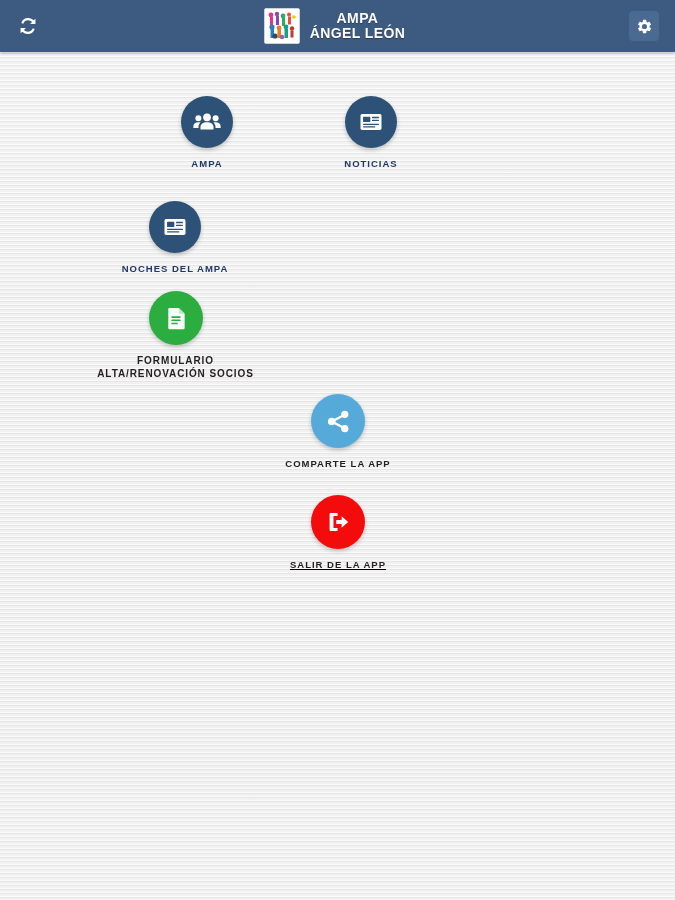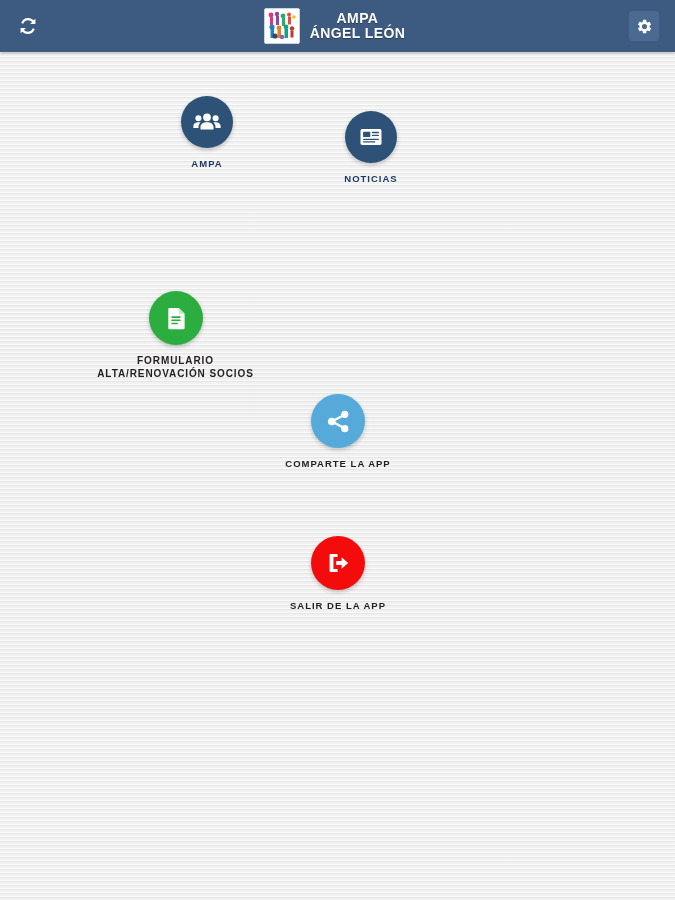--- a/index.html
+++ b/index.html
@@ -234,35 +234,48 @@
         <path fill="#ffffff" d="M12 12.2c-3 0-5.2 1.6-5.2 3.6v2.1h10.4v-2.1c0-2-2.2-3.6-5.2-3.6z"></path>
         <circle cx="5.1" cy="8.9" r="2.4" fill="#ffffff"></circle>
         <path fill="#ffffff" d="M5.1 12.2c-2.3 0-4 1.3-4 2.9v1.7h4.1v-1c0-1.3.6-2.5 1.6-3.4a6.6 6.6 0 0 0-1.7-.2z"></path>
         <circle cx="18.9" cy="8.9" r="2.4" fill="#ffffff"></circle>
         <path fill="#ffffff" d="M18.9 12.2c-.6 0-1.2.07-1.7.2 1 .9 1.6 2.1 1.6 3.4v1h4.1v-1.7c0-1.6-1.7-2.9-4-2.9z"></path>
       </svg>
     </div>
     <div class="tile-label">AMPA</div>
   </div>
 
-  <div class="tile" style="left:286px; top:59px;">
+  <div class="tile" style="left:286px; top:44px;">
     <div class="circle" style="background:#2e5277;">
       <svg width="28" height="28" viewBox="0 0 24 24">
         <rect x="3" y="5.2" width="18" height="13.6" rx="1.4" fill="#ffffff"></rect>
         <rect x="5.2" y="7.6" width="6.2" height="4.4" rx="0.5" fill="#2e5277"></rect>
         <rect x="12.8" y="7.6" width="6" height="1.2" rx="0.5" fill="#2e5277"></rect>
         <rect x="12.8" y="10.0" width="6" height="1.2" rx="0.5" fill="#2e5277"></rect>
         <rect x="5.2" y="13.4" width="13.6" height="1.2" rx="0.5" fill="#2e5277"></rect>
         <rect x="5.2" y="15.6" width="10.5" height="1.2" rx="0.5" fill="#2e5277"></rect>
       </svg>
     </div>
     <div class="tile-label">NOTICIAS</div>
   </div>
 
 
+  <div class="tile" style="left:90px; top:149px; width:170px;">
+    <div class="circle" style="background:#2e5277;">
+      <svg width="28" height="28" viewBox="0 0 24 24">
+        <rect x="3" y="5.2" width="18" height="13.6" rx="1.4" fill="#ffffff"></rect>
+        <rect x="5.2" y="7.6" width="6.2" height="4.4" rx="0.5" fill="#2e5277"></rect>
+        <rect x="12.8" y="7.6" width="6" height="1.2" rx="0.5" fill="#2e5277"></rect>
+        <rect x="12.8" y="10.0" width="6" height="1.2" rx="0.5" fill="#2e5277"></rect>
+        <rect x="5.2" y="13.4" width="13.6" height="1.2" rx="0.5" fill="#2e5277"></rect>
+        <rect x="5.2" y="15.6" width="10.5" height="1.2" rx="0.5" fill="#2e5277"></rect>
+      </svg>
+    </div>
+    <div class="tile-label">NOCHES DEL AMPA</div>
+  </div>
 
 
   <div class="tile" style="left:88px; top:239px; width:175px;">
     <div class="circle big" style="background:#2bad3f;">
       <svg width="28" height="28" viewBox="0 0 24 24">
         <path fill="#ffffff" d="M6.4 3.4h8.0l5.0 5.0v12.2a1 1 0 0 1-1 1H6.4a1 1 0 0 1-1-1V4.4a1 1 0 0 1 1-1z"></path>
         <path fill="#bfe8c6" d="M14.4 3.4l5.0 5.0h-5.0z"></path>
         <rect x="8.0" y="10.6" width="8.0" height="1.35" rx="0.5" fill="#2bad3f"></rect>
         <rect x="8.0" y="13.3" width="8.0" height="1.35" rx="0.5" fill="#2bad3f"></rect>
         <rect x="8.0" y="16.0" width="5.6" height="1.35" rx="0.5" fill="#2bad3f"></rect>
@@ -278,21 +291,21 @@
         <path fill="#ffffff" d="M7.2 10.2l9.4-4.9.95 1.85-9.4 4.9z"></path>
         <path fill="#ffffff" d="M8.15 12.0l9.4 4.9-.95 1.85-9.4-4.9z"></path>
         <circle cx="17.6" cy="5.6" r="3.2" fill="#ffffff"></circle>
         <circle cx="6.0" cy="12.0" r="3.4" fill="#ffffff"></circle>
         <circle cx="17.6" cy="18.4" r="3.2" fill="#ffffff"></circle>
       </svg>
     </div>
     <div class="tile-label plain">COMPARTE LA APP</div>
   </div>
 
-  <div class="tile" style="left:253px; top:484px;">
+  <div class="tile" style="left:253px; top:443px;text-decoration:underline;">
     <div class="circle big" style="background:#f40c0c;">
       <svg width="28" height="28" viewBox="0 0 24 24">
         <path fill="#ffffff" d="M5.6 4.3h6.0v2.5H8.1v10.4h3.5v2.5h-6.0a.8.8 0 0 1-.8-.8V5.1a.8.8 0 0 1 .8-.8z"></path>
         <path fill="#ffffff" d="M15.1 7.0l5.6 5.0-5.6 5.0v-3.2h-4.6v-3.6h4.6z"></path>
       </svg>
     </div>
     <div class="tile-label plain">SALIR DE LA APP</div>
   </div>
 
 </div>

